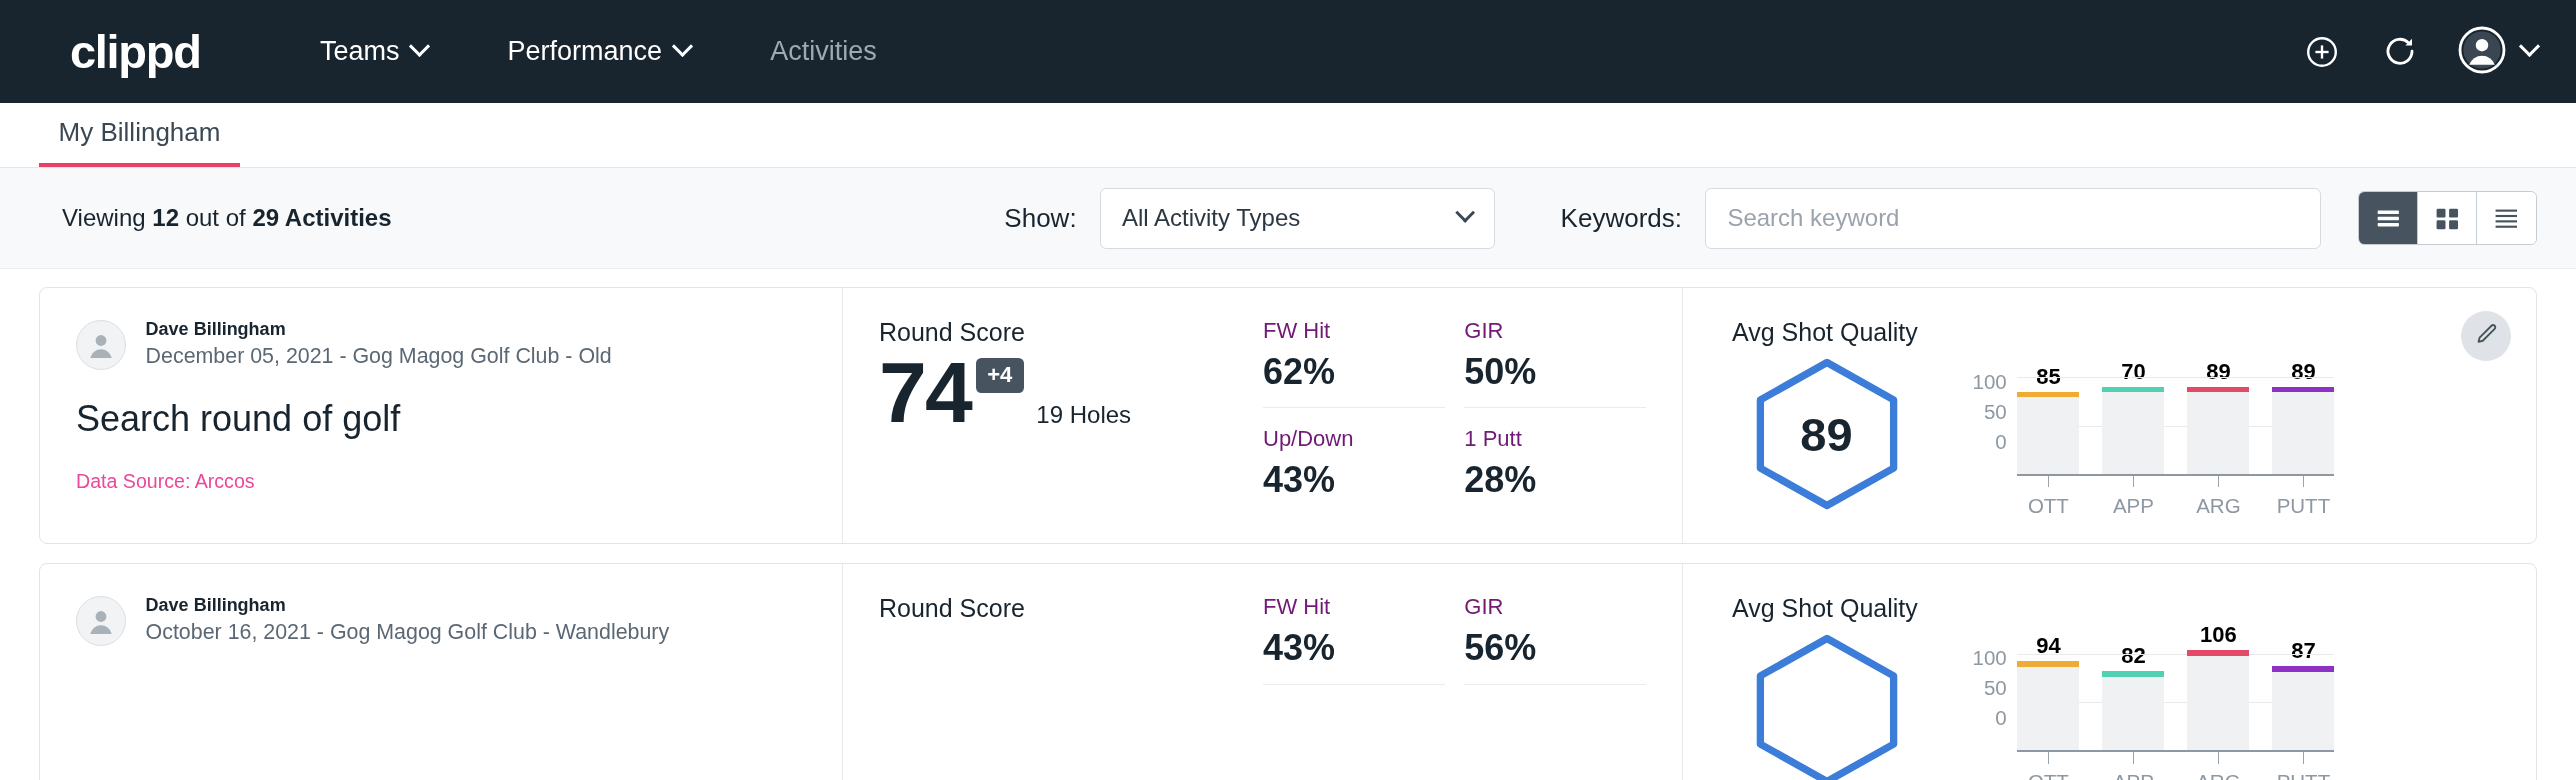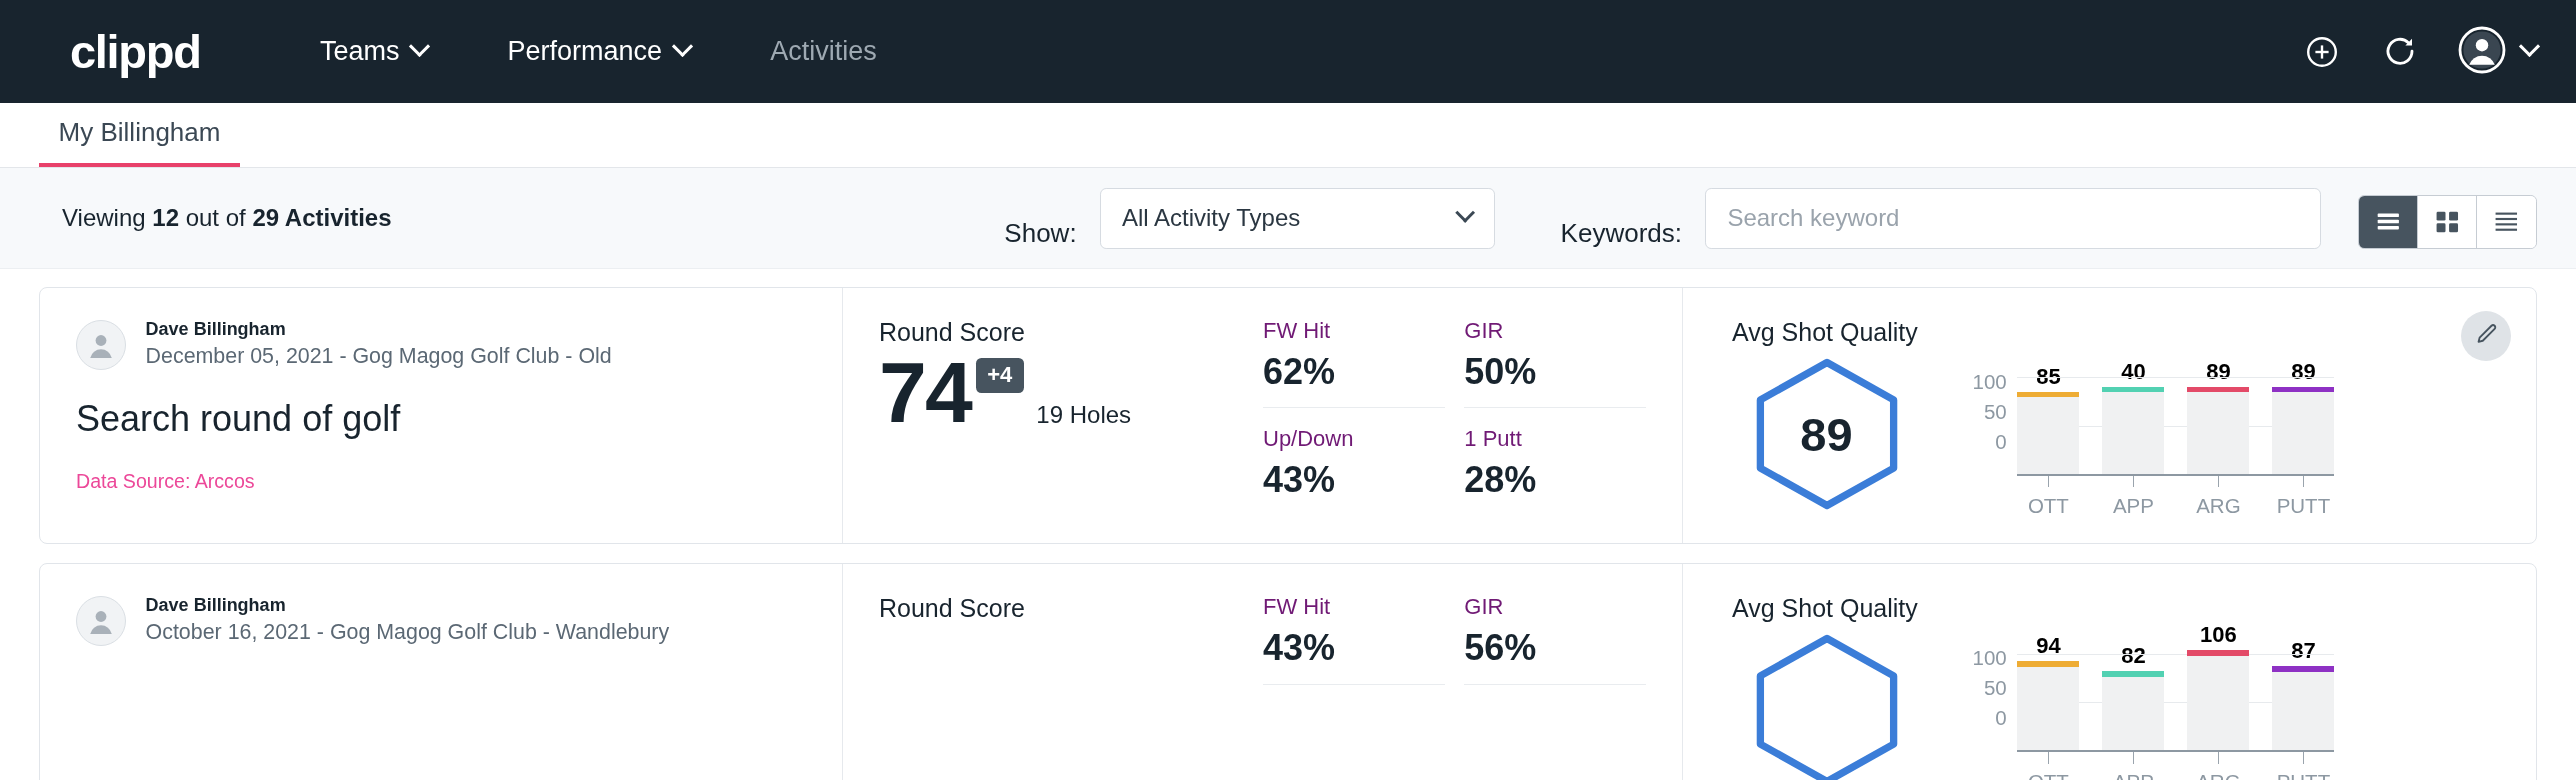--- a/index.html
+++ b/index.html
@@ -96,21 +96,21 @@
   }
   #viewing-text {
     font-size: 24px;
     color: #18242e;
     white-space: nowrap;
   }
   #viewing-text b { font-weight: bold; }
   #filter-center {
     margin-left: auto;
     display: flex;
-    align-items: flex-end;
+    align-items: center;
   }
   .field-label {
     font-size: 26px;
     color: #18242e;
     margin-right: 23px;
     white-space: nowrap;
   }
   #activity-select {
     width: 395px; height: 61px;
     background: #ffffff;
@@ -431,21 +431,21 @@
             <div class="bars">
               <div class="gridline" style="top:21.4px;"></div>
               <div class="gridline" style="top:70px;"></div>
               <div class="bar-col">
                 <div class="bar-value">85</div>
                 <div class="bar-body" style="height:82px;">
                   <div class="bar-cap" style="background:#eeac34;"></div>
                 </div>
               </div>
               <div class="bar-col">
-                <div class="bar-value">40</div>
+                <div class="bar-value">70</div>
                 <div class="bar-body" style="height:87px;">
                   <div class="bar-cap" style="background:#52d1b2;"></div>
                 </div>
               </div>
               <div class="bar-col">
                 <div class="bar-value">89</div>
                 <div class="bar-body" style="height:87px;">
                   <div class="bar-cap" style="background:#e34a68;"></div>
                 </div>
               </div>

